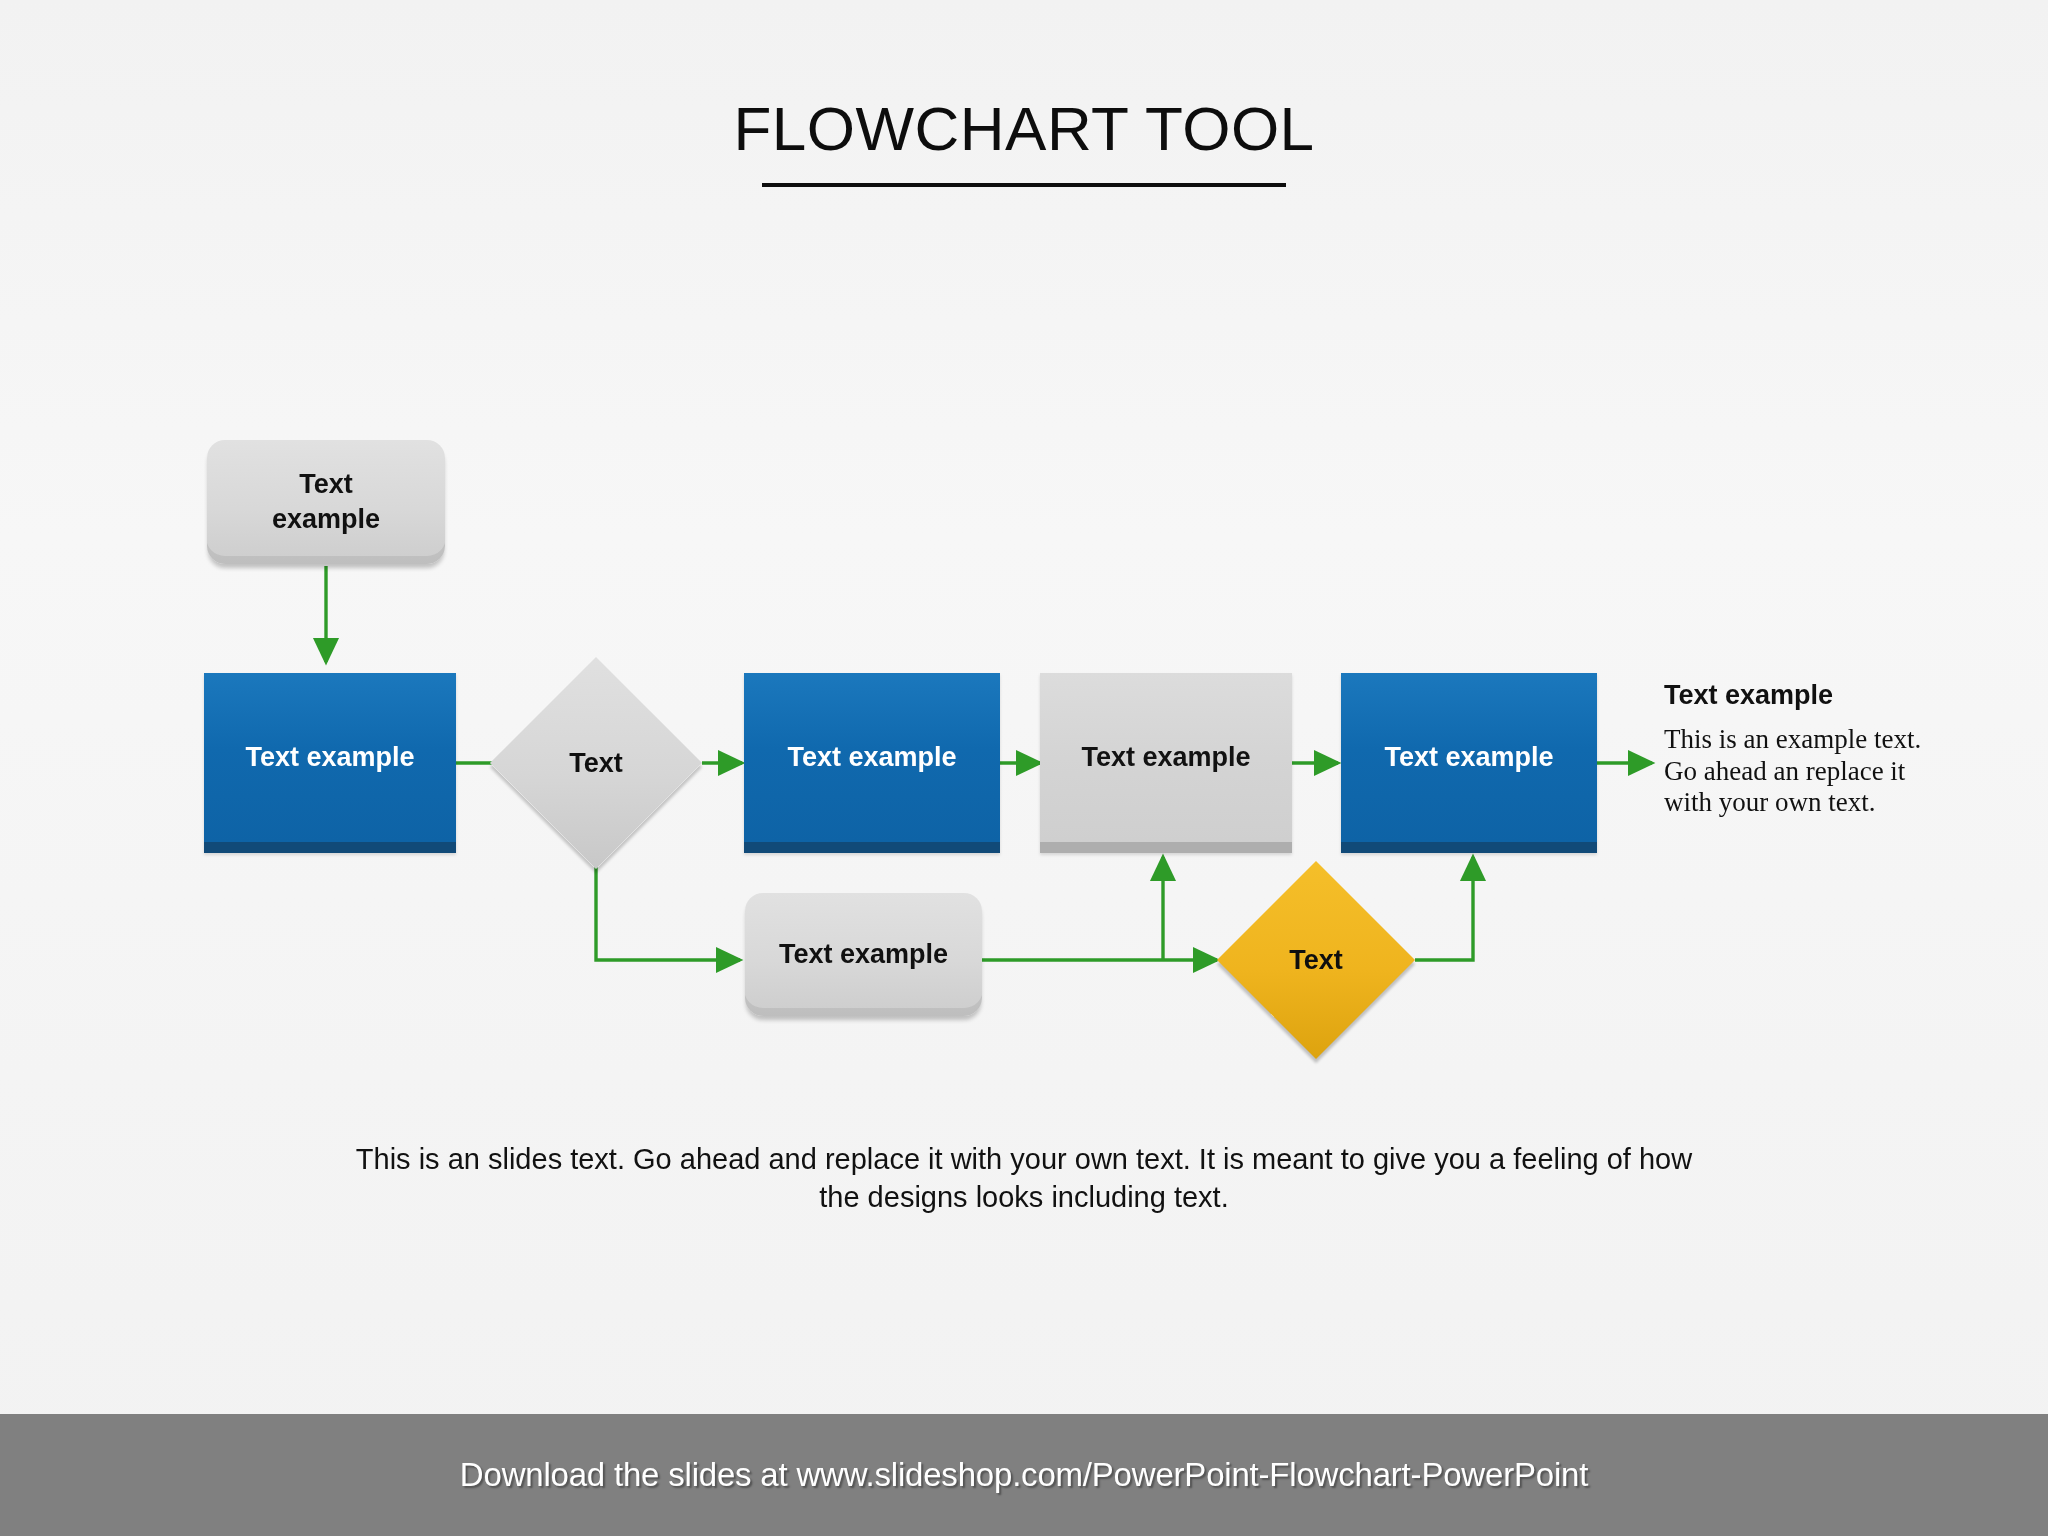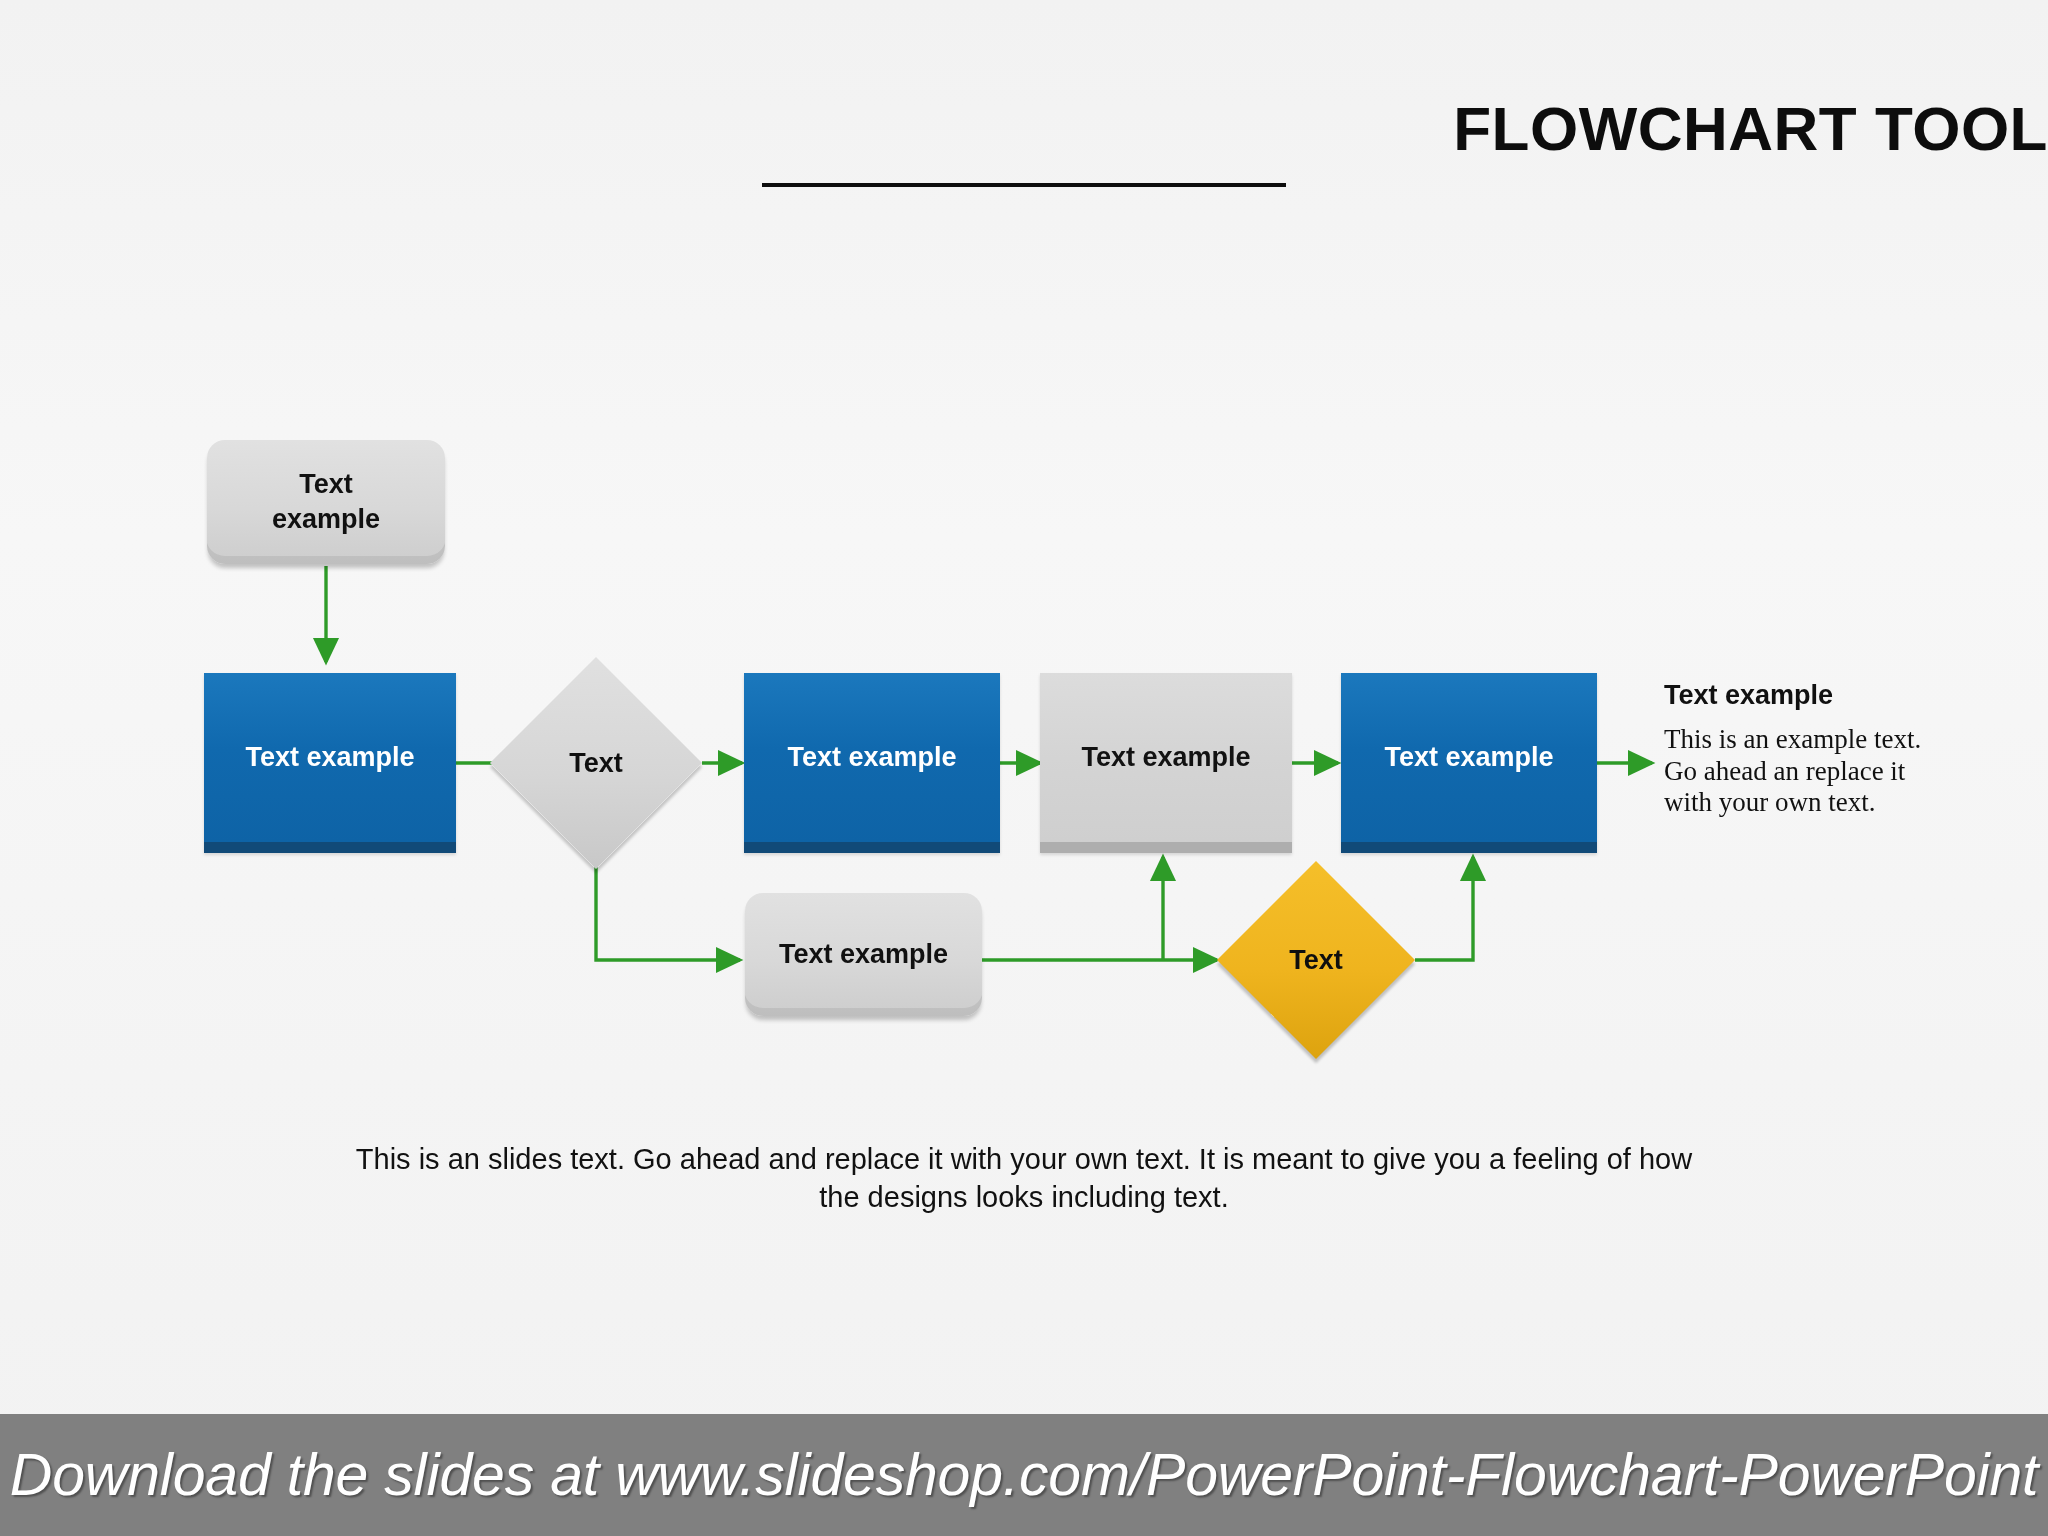--- a/index.html
+++ b/index.html
@@ -19,25 +19,24 @@
   }
 
   
   #header {
     position: absolute;
     left: 0; right: 0; top: 96px;
     text-align: center;
   }
   #title {
     font-size: 62px;
-    font-weight: 700;
+    font-weight: 400;
     letter-spacing: 0.5px;
     color: #0d0d0d;
     line-height: 1.05;
-    text-align: right;
   }
   #subtitle {
     margin-top: 24px;
     font-size: 30px;
     color: #0d0d0d;
     font-weight: 400;
   }
   #title-rule {
     width: 524px;
     height: 4px;
@@ -147,25 +146,24 @@
     position: absolute;
     left: 0; right: 0; bottom: 0;
     height: 122px;
     background: #808080;
     display: flex;
     align-items: center;
     justify-content: center;
   }
   #banner-text {
     color: #ffffff;
-    font-size: 59px;
+    font-size: 33px;
     letter-spacing: -0.2px;
     text-shadow: 2px 2px 2px rgba(0,0,0,0.38);
     white-space: nowrap;
-    font-style: italic;
   }
 </style>
 </head>
 <body>
 
 <div id="slide">
 
   <div id="header">
     <div id="title">FLOWCHART TOOL</div>
     <div id="title-rule"></div>

